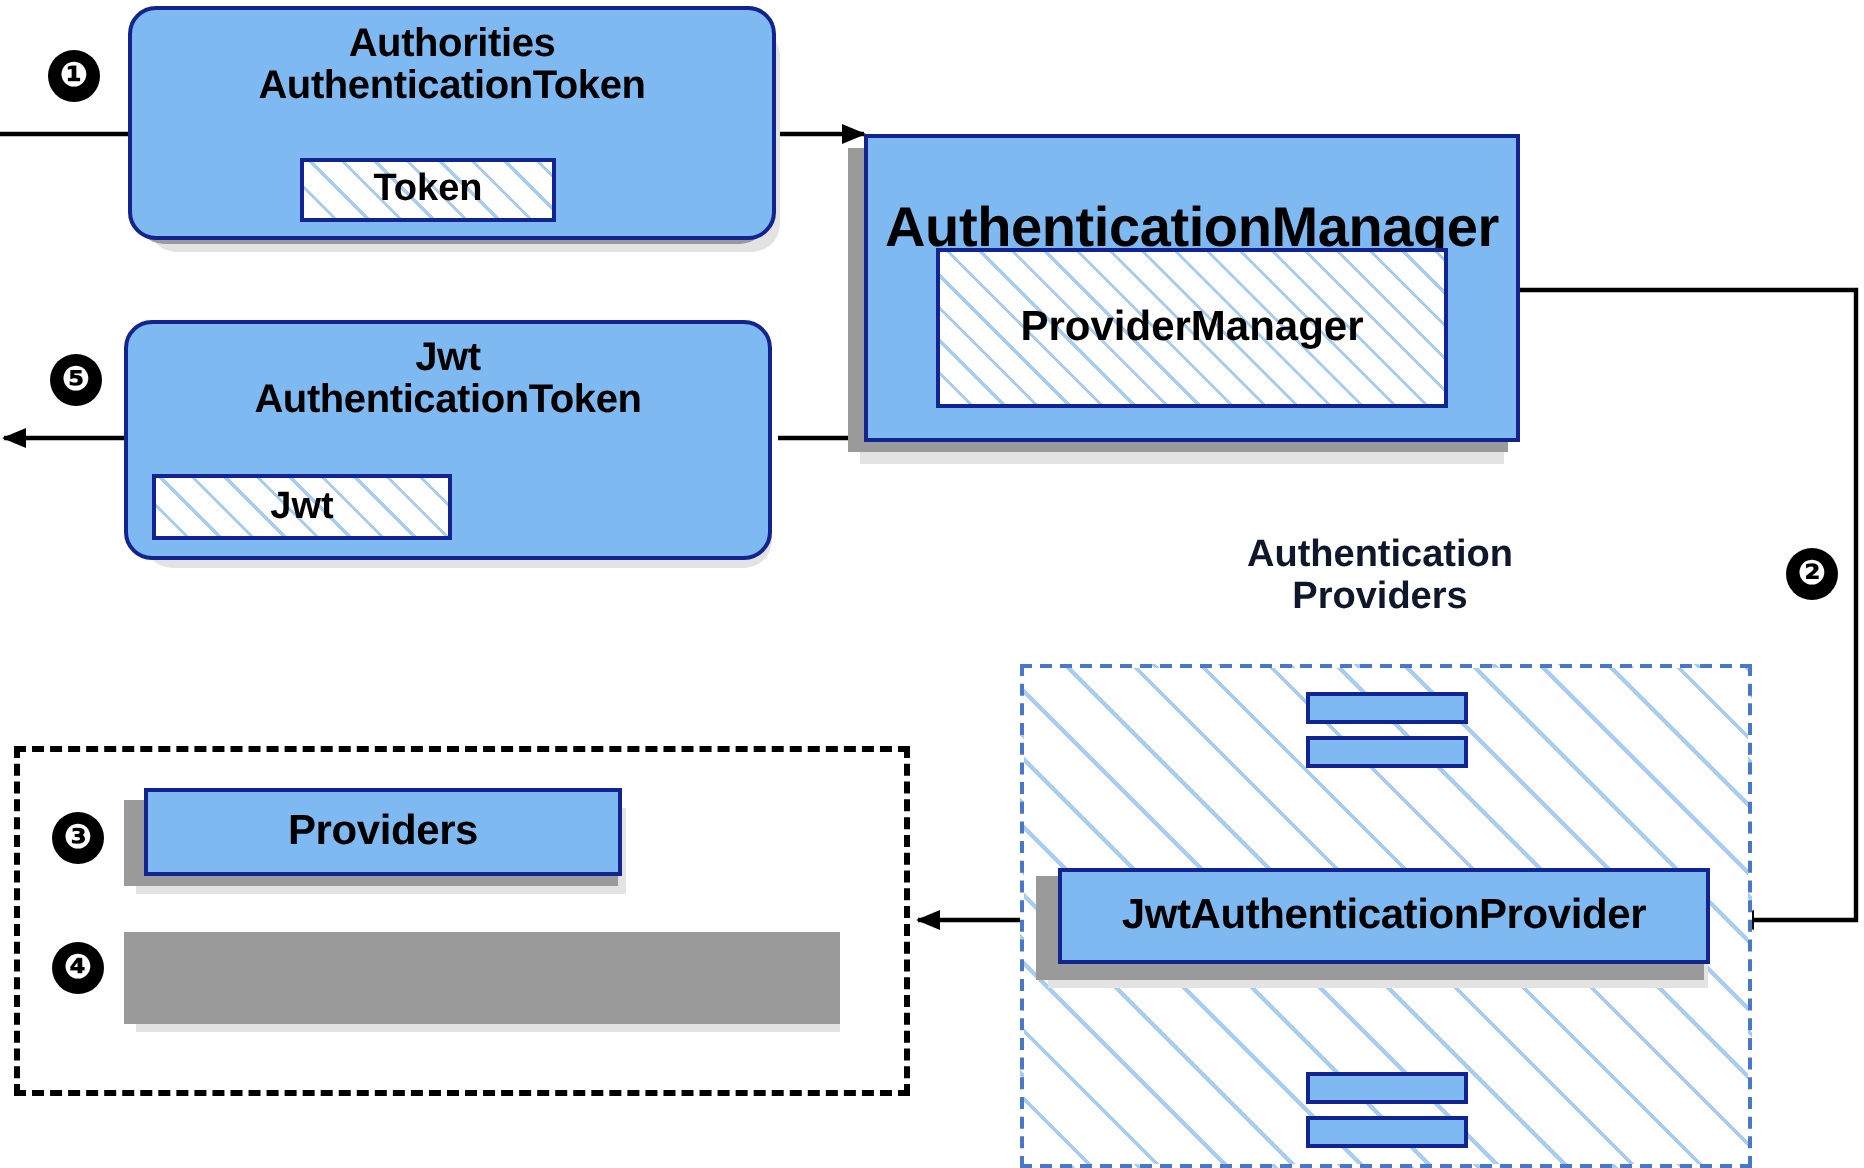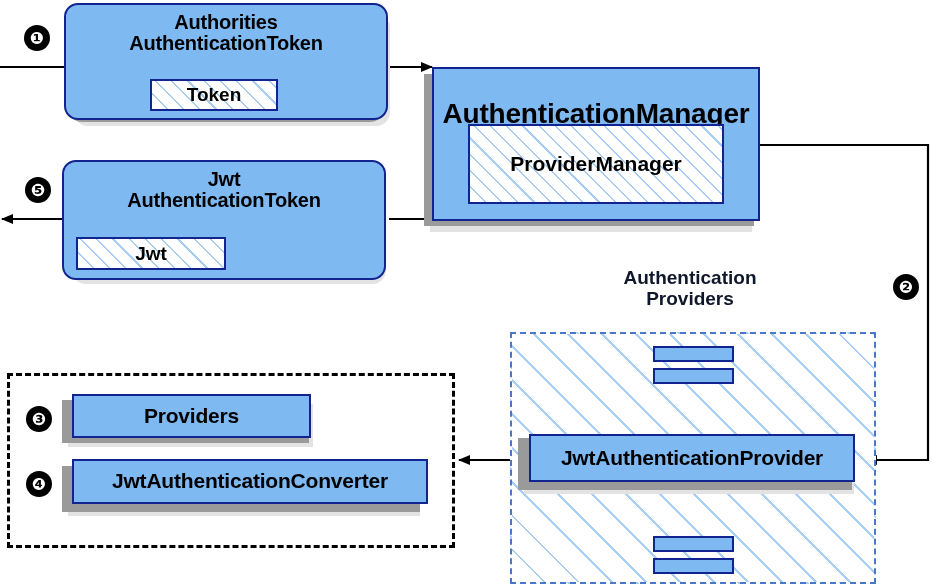--- a/index.html
+++ b/index.html
@@ -194,23 +194,20 @@
   <div class="bar" style="left:653px;top:558px;width:81px;height:16px;"></div>
 
   <div class="sh-light" style="left:68px;top:404px;width:245px;height:43px;"></div>
   <div class="sh-dark" style="left:62px;top:400px;width:247px;height:43px;"></div>
   <div class="box" style="left:72px;top:394px;width:239px;height:44px;justify-content:center;">
     <div class="title" style="font-size:21px;">Providers</div>
   </div>
 
   <div class="sh-light" style="left:68px;top:470px;width:352px;height:46px;"></div>
   <div class="sh-dark" style="left:62px;top:466px;width:358px;height:46px;"></div>
-  <div class="box" style="left:72px;top:459px;width:356px;height:45px;justify-content:center;">
-    <div class="title" style="font-size:21px;">JwtAuthenticationConverter</div>
-  </div>
 
   <div class="bullet" style="left:24px;top:25px;">❶</div>
   <div class="bullet" style="left:893px;top:274px;">❷</div>
   <div class="bullet" style="left:26px;top:406px;">❸</div>
   <div class="bullet" style="left:26px;top:471px;">❹</div>
   <div class="bullet" style="left:25px;top:177px;">❺</div>
 
 </div>
 
 </body></html>

